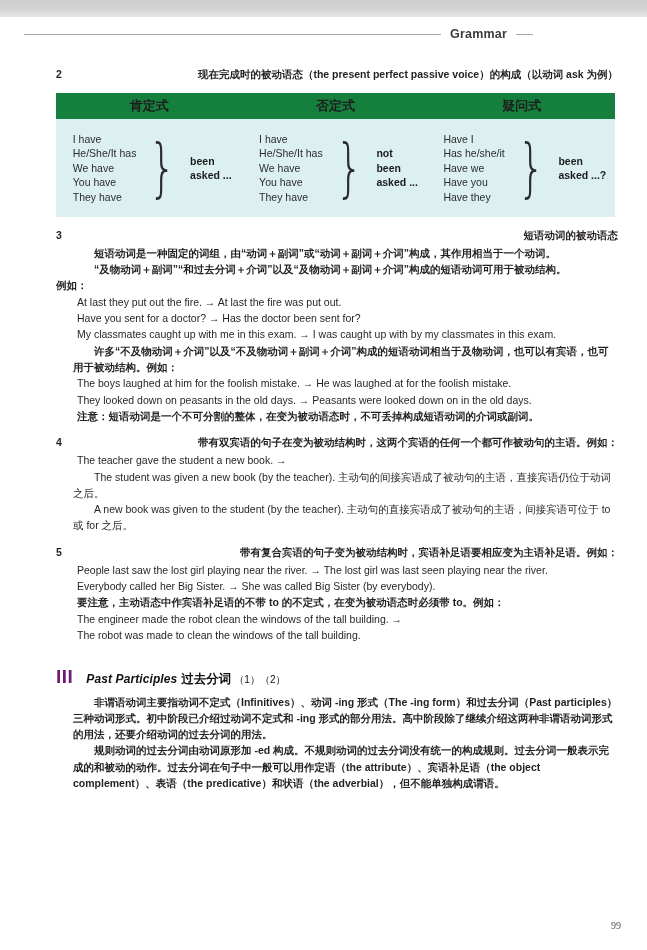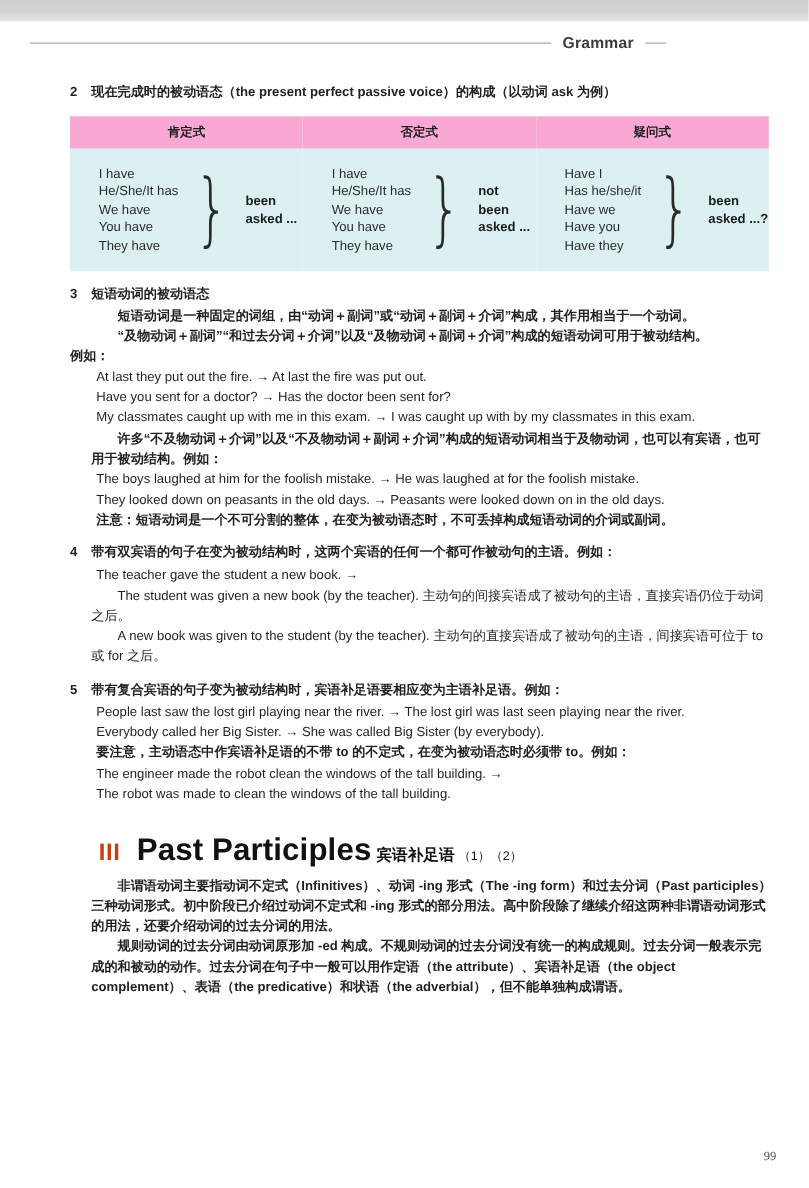--- a/index.html
+++ b/index.html
@@ -80,54 +80,56 @@
     font-size: 10.5px;
     font-weight: bold;
     color: #231f20;
     line-height: 16px;
   }
   .num-item .num-text {
     flex: 1 1 auto;
     font-size: 10.5px;
     line-height: 16px;
     color: #231f20;
+    text-align: right;
   }
 
   .cn { font-weight: bold; }
 
   
   .verb-table {
     margin-top: 11px;
     width: 559px;
     border-collapse: collapse;
     table-layout: fixed;
   }
   .verb-table th {
-    background: #f9a8d4;
+    background: #15803d;
     height: 26px;
-    font-size: 10px;
+    font-size: 13px;
     font-weight: bold;
     color: #1d1d1d;
     text-align: center;
     border: none;
     padding: 0;
   }
   .verb-table td {
     background: #ddf0f1;
     vertical-align: middle;
     padding: 0;
     border: none;
     height: 98px;
   }
   .cell-inner {
     display: flex;
     align-items: center;
     height: 98px;
-    padding-left: 23px;
+    padding-left: 6px;
     box-sizing: border-box;
+    justify-content: center;
   }
   .subject-list {
     font-size: 10.5px;
     line-height: 14.4px;
     color: #2b2b2b;
     white-space: pre-line;
   }
   .brace {
     font-size: 64px;
     line-height: 0;
@@ -171,30 +173,30 @@
   .section-head {
     display: flex;
     align-items: baseline;
     margin-top: 22px;
     margin-bottom: 6px;
   }
   .section-roman {
     font-size: 19px;
     font-weight: bold;
     letter-spacing: .5px;
-    color: #c2410c;
+    color: #701a75;
     margin-right: 13px;
-    margin-left: 23px;
   }
   .section-en {
-    font-size: 25px;
+    font-size: 12px;
     font-weight: bold;
     color: #111;
     letter-spacing: .1px;
     margin-right: 4px;
+    font-style: italic;
   }
   .section-cn {
     font-size: 12.5px;
     font-weight: bold;
     color: #111;
     margin-right: 3px;
   }
   .section-nums {
     font-size: 10px;
     color: #111;
@@ -321,21 +323,21 @@
   </div>
   <div class="ex">People last saw the lost girl playing near the river. →  The lost girl was last seen playing near the river.</div>
   <div class="ex">Everybody called her Big Sister. → She was called Big Sister (by everybody).</div>
   <div class="ex cn">要注意，主动语态中作宾语补足语的不带 to 的不定式，在变为被动语态时必须带 to。例如：</div>
   <div class="ex">The engineer made the robot clean the windows of the tall building. →</div>
   <div class="ex">The robot was made to clean the windows of the tall building.</div>
 
   <div class="section-head">
     <span class="section-roman">III</span>
     <span class="section-en">Past Participles</span>
-    <span class="section-cn">宾语补足语</span>
+    <span class="section-cn">过去分词</span>
     <span class="section-nums">（1）（2）</span>
   </div>
 
   <div class="block">
     <p class="para cn-body indent">非谓语动词主要指动词不定式（Infinitives）、动词 -ing 形式（The -ing form）和过去分词（Past participles）三种动词形式。初中阶段已介绍过动词不定式和 -ing 形式的部分用法。高中阶段除了继续介绍这两种非谓语动词形式的用法，还要介绍动词的过去分词的用法。</p>
     <p class="para cn-body indent">规则动词的过去分词由动词原形加 -ed 构成。不规则动词的过去分词没有统一的构成规则。过去分词一般表示完成的和被动的动作。过去分词在句子中一般可以用作定语（the attribute）、宾语补足语（the object complement）、表语（the predicative）和状语（the adverbial），但不能单独构成谓语。</p>
   </div>
 
 </div>
 

